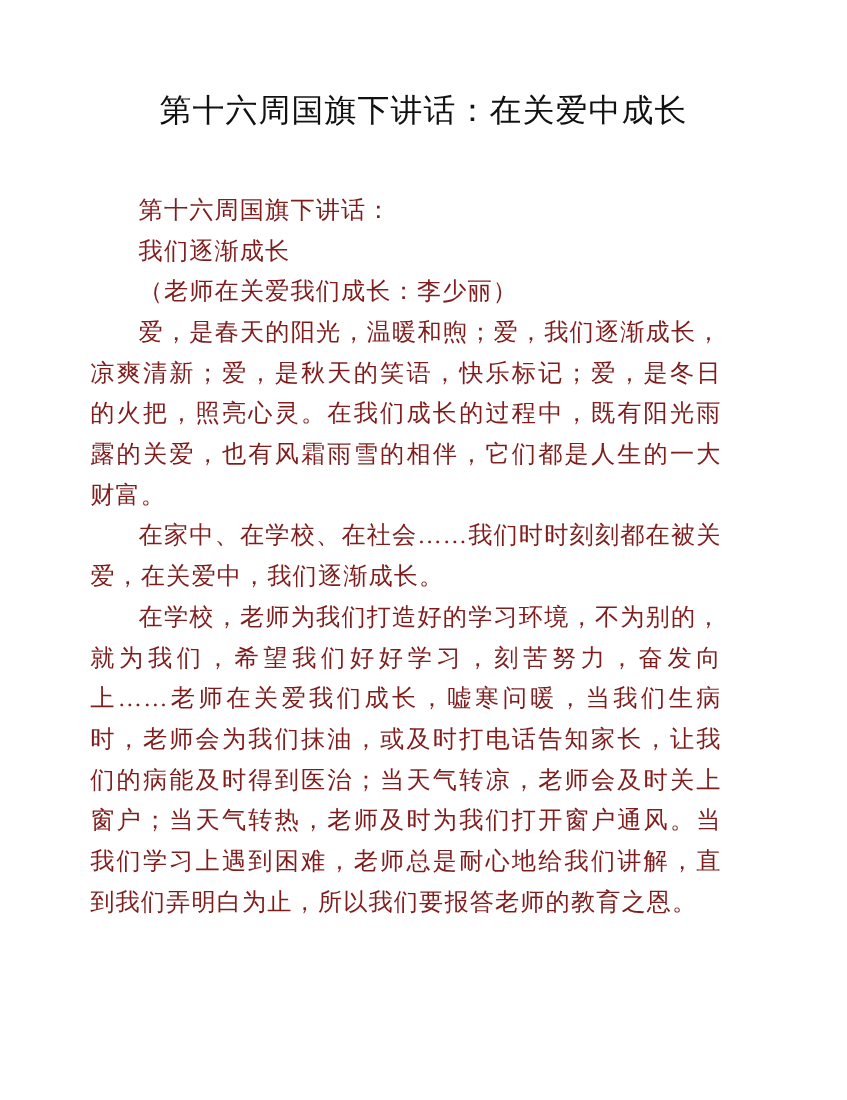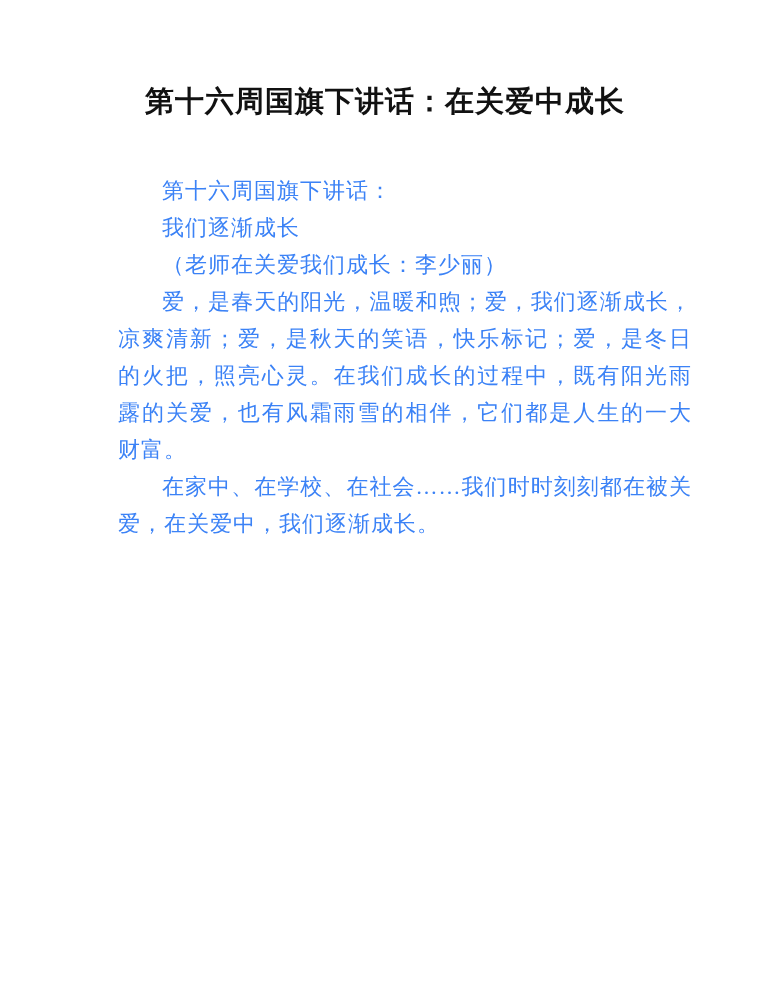--- a/index.html
+++ b/index.html
@@ -15,45 +15,46 @@
     overflow: hidden;
     font-family: "Liberation Serif", "DejaVu Serif", serif;
     color: #161616;
   }
   .doc-title {
     margin: 0;
     padding-top: 80px;
     text-align: center;
     font-size: 29px;
     line-height: 42px;
-    font-weight: 700;
+    font-weight: 400;
     letter-spacing: 1px;
     color: #111111;
   }
   .doc-body {
-    margin: 50px 0 0 118px;
+    margin: 50px 0 0 82px;
     width: 574px;
     font-size: 22px;
     line-height: 37px;
     letter-spacing: 1px;
     text-align: justify;
     text-justify: inter-ideograph;
-    color: #3b82f6;
+    color: #7f1d1d;
   }
   .doc-body p {
     margin: 0;
     padding: 0;
     text-indent: 2em;
   }
 </style>
 </head>
 <body>
 
 <div class="page">
   <h1 class="doc-title">第十六周国旗下讲话：在关爱中成长</h1>
   <div class="doc-body">
     <p>第十六周国旗下讲话：</p>
     <p>我们逐渐成长</p>
     <p>（老师在关爱我们成长：李少丽）</p>
     <p>爱，是春天的阳光，温暖和煦；爱，我们逐渐成长，凉爽清新；爱，是秋天的笑语，快乐标记；爱，是冬日的火把，照亮心灵。在我们成长的过程中，既有阳光雨露的关爱，也有风霜雨雪的相伴，它们都是人生的一大财富。</p>
     <p>在家中、在学校、在社会……我们时时刻刻都在被关爱，在关爱中，我们逐渐成长。</p>
+    <p>在学校，老师为我们打造好的学习环境，不为别的，就为我们，希望我们好好学习，刻苦努力，奋发向上……老师在关爱我们成长，嘘寒问暖，当我们生病时，老师会为我们抹油，或及时打电话告知家长，让我们的病能及时得到医治；当天气转凉，老师会及时关上窗户；当天气转热，老师及时为我们打开窗户通风。当我们学习上遇到困难，老师总是耐心地给我们讲解，直到我们弄明白为止，所以我们要报答老师的教育之恩。</p>
   </div>
 </div>
 
 </body></html>

